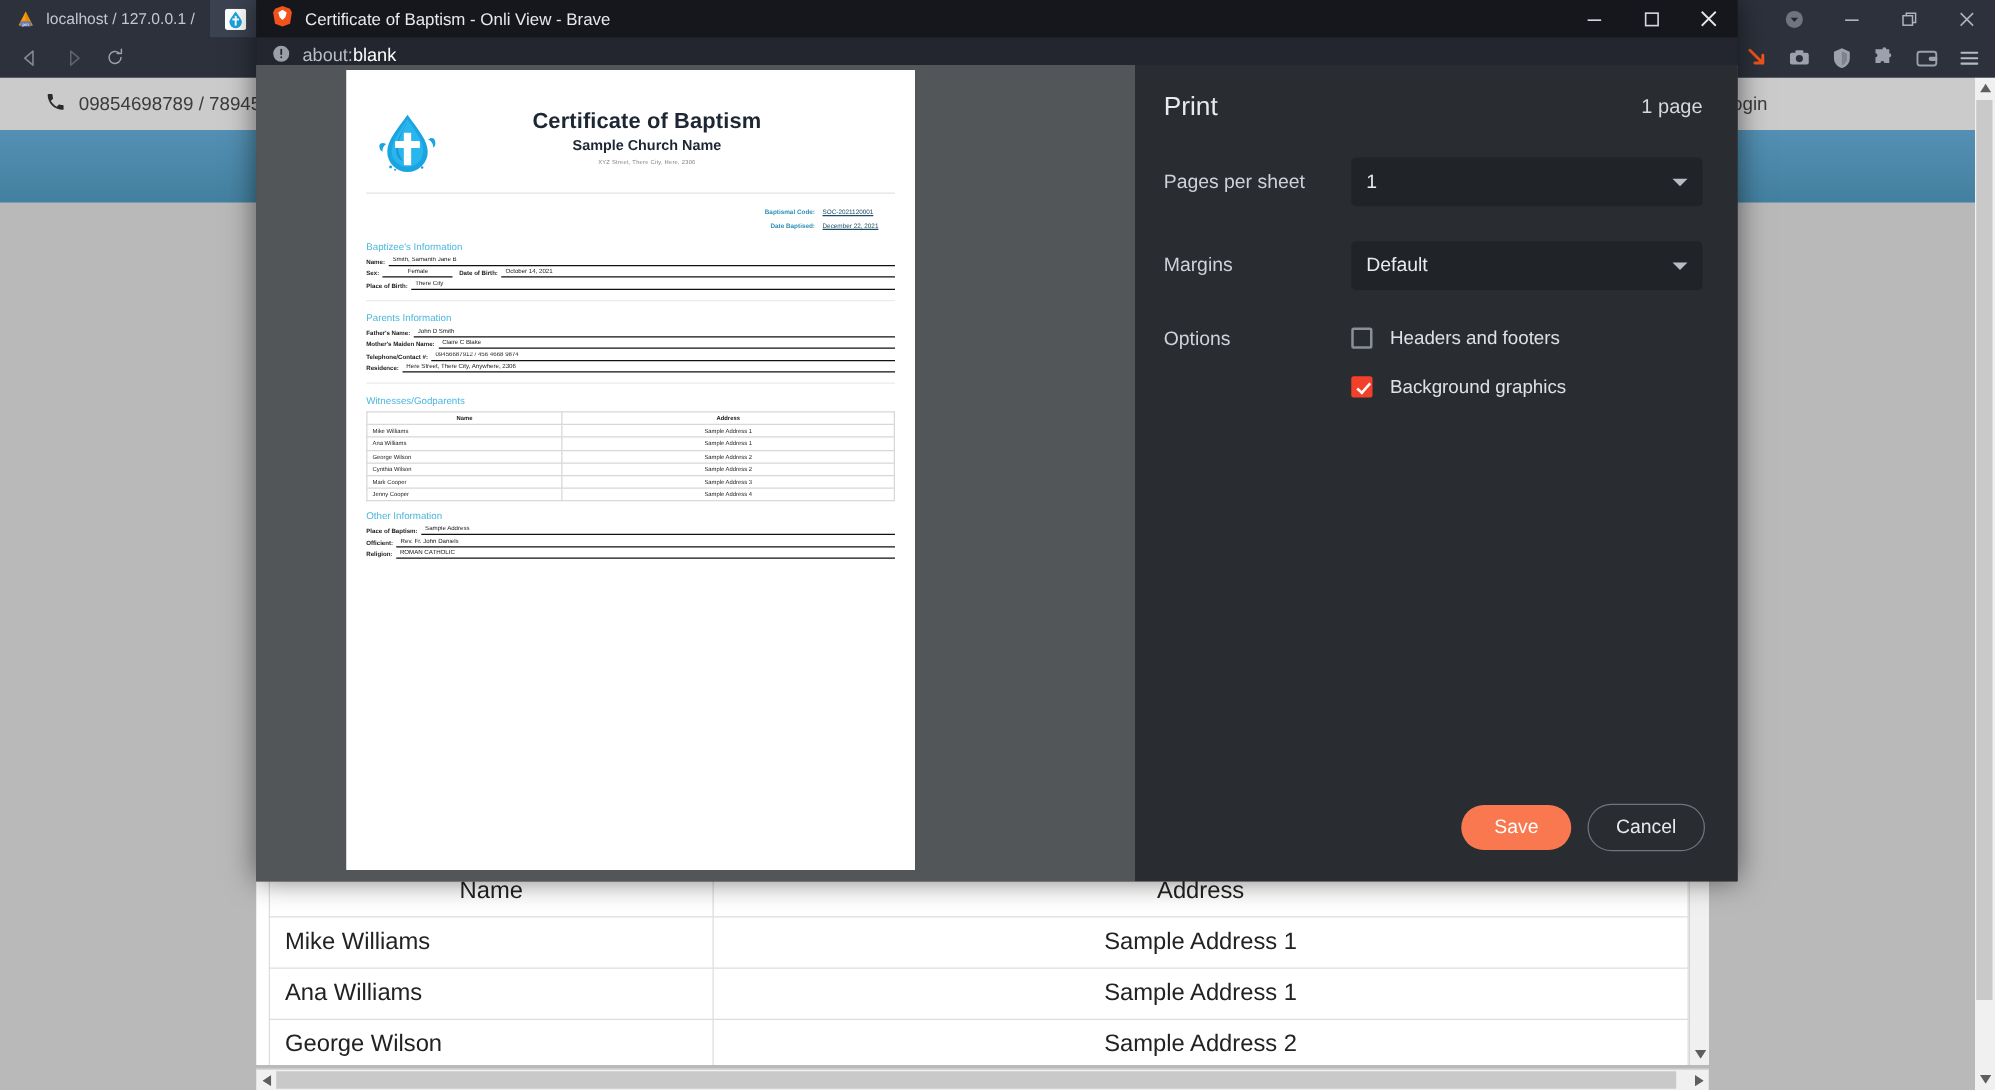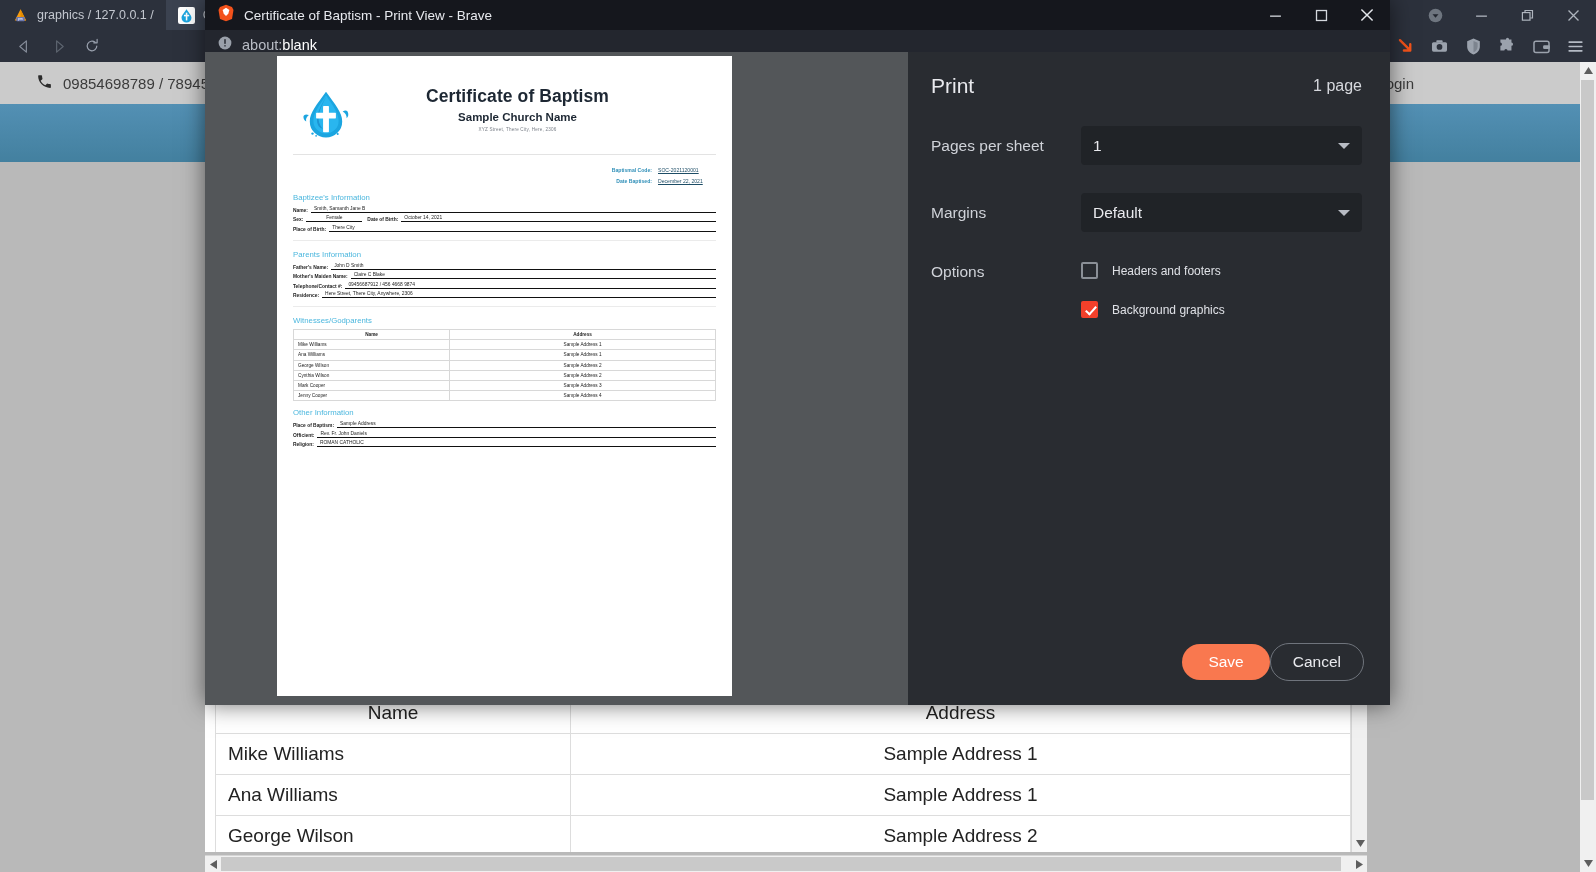--- a/index.html
+++ b/index.html
@@ -152,30 +152,30 @@
     flex:1; height:39px; background:#202327; border-radius:4px;
     display:flex; align-items:center; padding:0 12px; gap:10px;
     color:#e9eaee; font-size:15.5px; position:relative;
   }
   .ps-select .caret {
     position:absolute; right:12px; top:50%; transform:translateY(-50%);
     width:0; height:0; border-left:6px solid transparent; border-right:6px solid transparent;
     border-top:6px solid #b8bcc4;
   }
   .ps-opt { display:flex; align-items:center; gap:14px; margin-top:10px; }
-  .ps-opt .lbl { color:#dfe1e6; font-size:12px; }
+  .ps-opt .lbl { color:#dfe1e6; font-size:15px; }
   .cbox { width:17px; height:17px; border:2px solid #8b9097; border-radius:2px; background:transparent; flex:none; }
   .cbox.checked { background:#f2402a; border-color:#f2402a; position:relative; }
   .cbox.checked::after {
     content:""; position:absolute; left:5px; top:1px; width:4px; height:9px;
     border:solid #fff; border-width:0 2px 2px 0; transform:rotate(42deg);
   }
 
   .ps-actions {
-    position:absolute; right:26px; bottom:24px; display:flex; align-items:center; 
+    position:absolute; right:26px; bottom:24px; display:flex; align-items:center; gap:13px;
   }
   .btn-save {
     background:#f9784f; color:#ffffff; font-size:15.5px;
     padding:9px 26px; border-radius:19px; border:none;
   }
   .btn-cancel {
     background:transparent; color:#e9eaee; font-size:15.5px;
     padding:9px 22px; border-radius:19px; border:1px solid #6f747c;
   }
 
@@ -365,21 +365,21 @@
     <div class="bg-tabstrip">
       <div class="bg-tab">
         <span class="tab-favicon">
           <svg viewBox="0 0 24 24" width="17" height="17">
             <path d="M4 19 L12 3 L20 19 Z" fill="#f89c0e"></path>
             <path d="M12 3 L20 19 L12 19 Z" fill="#e48b00"></path>
             <rect x="6" y="14" width="12" height="6" rx="1" fill="#6c78af"></rect>
             <text x="12" y="19" font-size="5" fill="#fff" text-anchor="middle" font-family="sans-serif">pm</text>
           </svg>
         </span>
-        <span>graphics / 127.0.0.1 /</span>
+        <span>localhost / 127.0.0.1 /</span>
       </div>
       <div class="bg-tab active">
         <span class="tab-favicon">
           <svg viewBox="0 0 24 24" width="17" height="17">
             <rect width="24" height="24" rx="3" fill="#ffffff"></rect>
             <path d="M12 3 C8 9, 5 12, 5 15 a7 7 0 0 0 14 0 C19 12, 16 9, 12 3 Z" fill="#1ba5e0"></path>
             <rect x="11" y="8" width="2.2" height="11" fill="#fff"></rect>
             <rect x="8.4" y="11" width="7.4" height="2.2" fill="#fff"></rect>
           </svg>
         </span>
@@ -486,21 +486,21 @@
 
   <div class="pv-window">
 
     <div class="pv-titlebar">
       <span>
         <svg width="18" height="18" viewBox="0 0 24 24">
           <path d="M12 1 L20 4 L22 8 L20 20 L12 23 L4 20 L2 8 L4 4 Z" fill="#f3521b"></path>
           <path d="M12 5 L16.5 8 L15 13 L12 16 L9 13 L7.5 8 Z" fill="#fff"></path>
         </svg>
       </span>
-      <span class="pv-title-text">Certificate of Baptism - Print View - Brave</span>
+      <span class="pv-title-text">Certificate of Baptism - Onli View - Brave</span>
       <div class="pv-wincontrols">
         <div class="wc">
           <svg width="13" height="13" viewBox="0 0 12 12">
               <rect x="1" y="6" width="10" height="1.2" fill="#d4d8de"></rect>
             </svg>
         </div>
         <div class="wc">
           <svg width="13" height="13" viewBox="0 0 12 12">
               <rect x="1.4" y="1.4" width="9.2" height="9.2" fill="none" stroke="#d4d8de" stroke-width="1.2"></rect>
             </svg>

